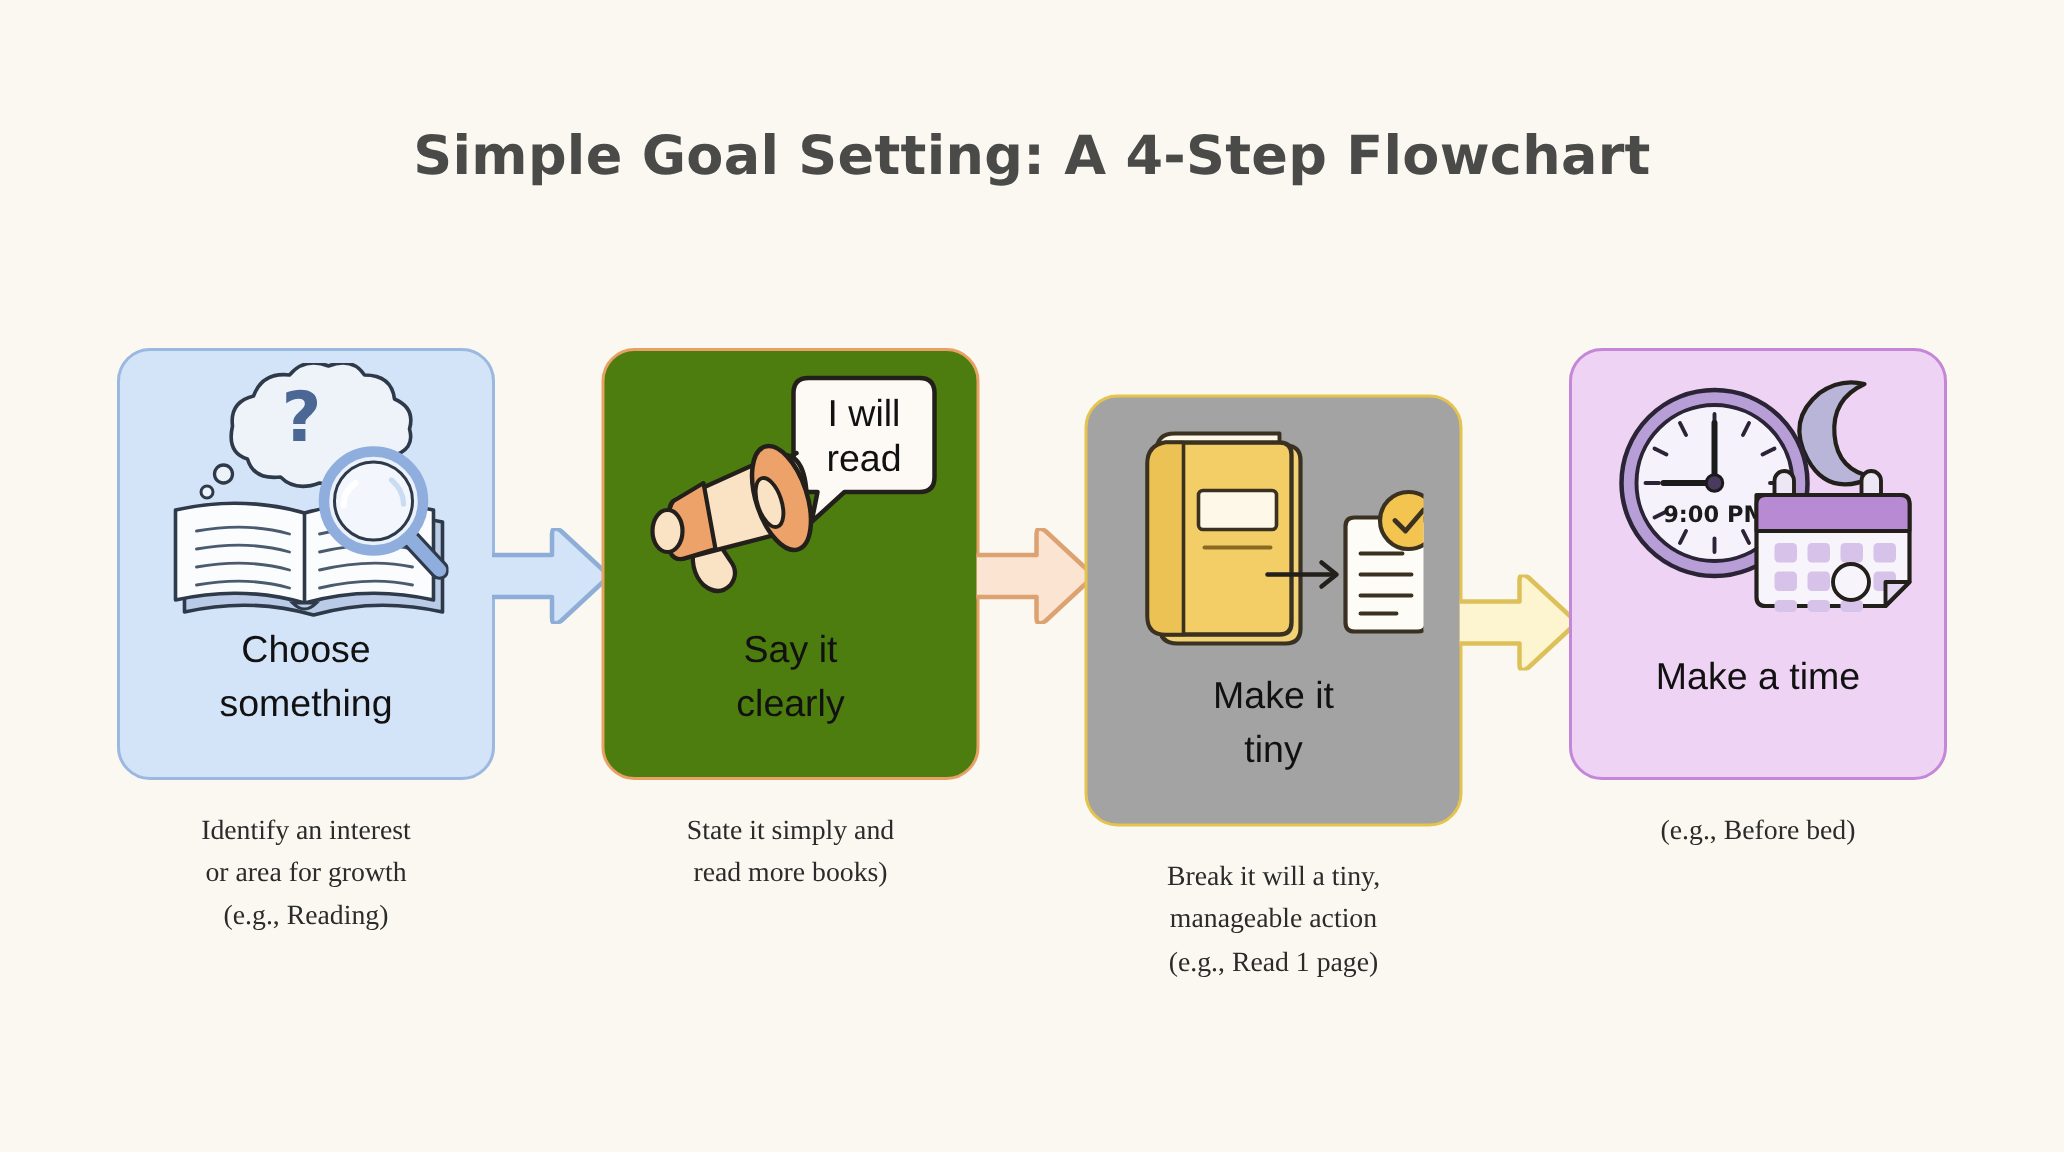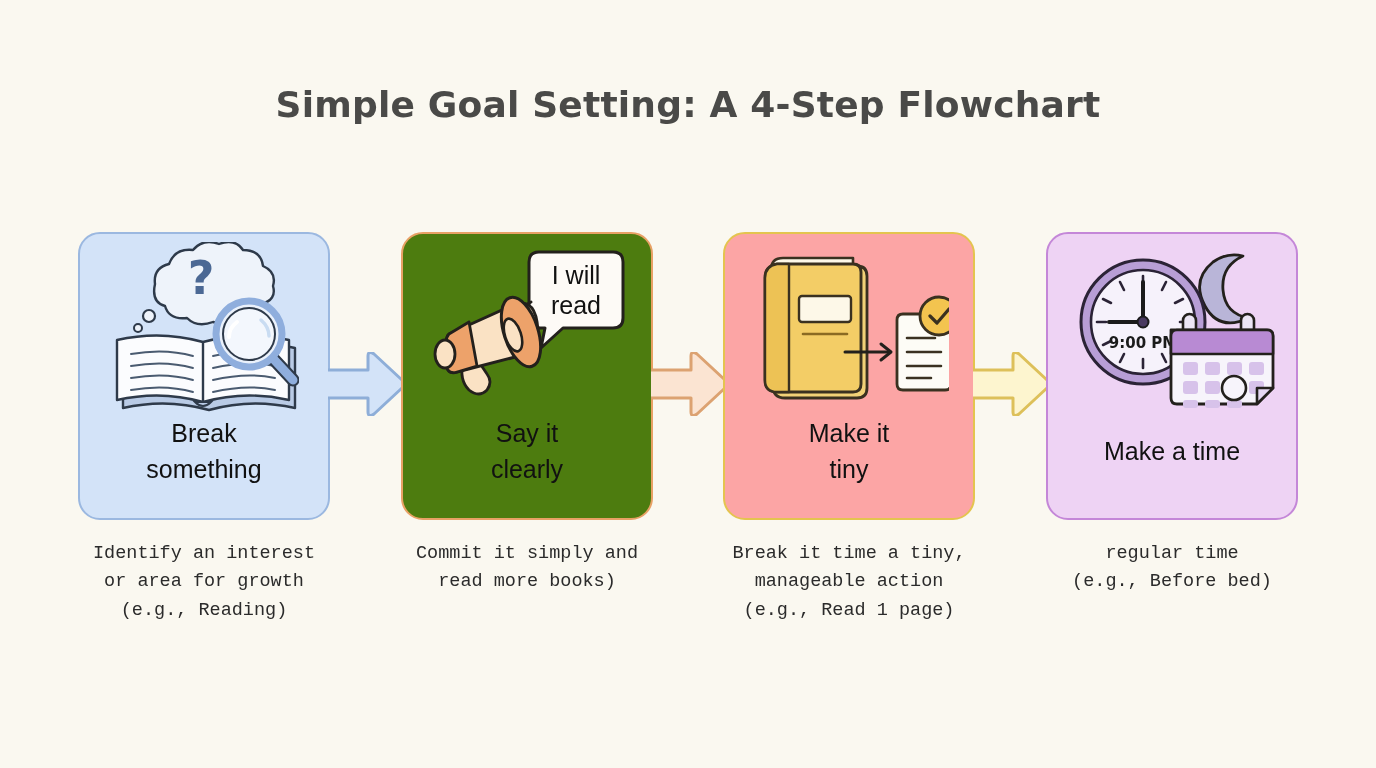--- a/index.html
+++ b/index.html
@@ -64,21 +64,21 @@
     border: 2px solid;
     display: flex;
     flex-direction: column;
     align-items: center;
     justify-content: flex-start;
     overflow: visible;
   }
 
   .card-1 { background: #d3e3f8; border-color: #9bb8e0; }
   .card-2 { background: #4d7c0f; border-color: #e8a165; }
-  .card-3 { background: #fca5a5; border-color: #e4c44f; }
+  .card-3 { background: #a3a3a3; border-color: #e4c44f; margin-top: 31px; }
   .card-4 { background: #eed3f4; border-color: #c487d8; }
 
   .icon-zone {
     width: 100%;
     height: 182px;
     display: flex;
     align-items: center;
     justify-content: center;
     padding-top: 6px;
   }
@@ -109,21 +109,21 @@
   .arrow svg { display: block; }
 
   
   .caption {
     margin-top: 20px;
     width: 252px;
     text-align: center;
     font-size: 18.5px;
     line-height: 1.53;
     color: #2b2b2b;
-    font-family: Liberation Mono, monospace;
+    font-family: Liberation Serif, serif;
   }
   .caption div { white-space: nowrap; }
 </style>
 </head>
 <body>
 
 <div class="page">
 
   <div class="title">Simple Goal Setting: A 4-Step Flowchart</div>
 
@@ -157,21 +157,21 @@
             <path d="M158 110 L184 138" stroke="#8faedd" stroke-width="9" stroke-linecap="round"></path>
 
             <circle cx="140" cy="92" r="33" fill="#eaf1fb" stroke="#2e3a4a" stroke-width="2.6"></circle>
             <circle cx="140" cy="92" r="33" fill="none" stroke="#8faedd" stroke-width="7"></circle>
             <circle cx="140" cy="92" r="26" fill="#f3f7fd" stroke="#2e3a4a" stroke-width="2"></circle>
             <path d="M128 80 q-8 6 -8 15" stroke="#ffffff" stroke-width="4" fill="none" stroke-linecap="round"></path>
             <path d="M152 78 q8 7 8 16" stroke="#c9dcf2" stroke-width="3.5" fill="none" stroke-linecap="round"></path>
           </svg>
         </div>
         <div class="card-label">
-          <span>Break</span><br>
+          <span>Choose</span><br>
           <span>something</span>
         </div>
 
         <div class="arrow">
           <svg width="78" height="64" viewBox="0 0 78 64">
             <path d="M0 18 L40 18 L40 4 q0 -6 6 -2 L74 28 q5 4 0 8 L46 62 q-6 4 -6 -2 L40 46 L0 46" fill="#d3e3f8" stroke="#8eaed8" stroke-width="3" stroke-linejoin="round" stroke-linecap="round"></path>
           </svg>
         </div>
       </div>
 
@@ -211,21 +211,21 @@
         </div>
 
         <div class="arrow">
           <svg width="78" height="64" viewBox="0 0 78 64">
             <path d="M0 18 L40 18 L40 4 q0 -6 6 -2 L74 28 q5 4 0 8 L46 62 q-6 4 -6 -2 L40 46 L0 46" fill="#fbe4d2" stroke="#dca271" stroke-width="3" stroke-linejoin="round" stroke-linecap="round"></path>
           </svg>
         </div>
       </div>
 
       <div class="caption">
-        <div>Commit it simply and</div>
+        <div>State it simply and</div>
         <div>read more books)</div>
       </div>
     </div>
 
     <div class="step step-3">
       <div class="card card-3">
         <div class="icon-zone">
           <svg width="200" height="172" viewBox="0 0 200 172">
 
             <path d="M16 30 q0 -12 12 -12 L100 18 q10 0 10 10 L110 140 q0 10 -10 10 L28 150 q-12 0 -12 -12 Z" fill="#f2d277" stroke="#3a3120" stroke-width="2.8" stroke-linejoin="round" transform="translate(8,6)"></path>
@@ -255,21 +255,21 @@
         </div>
 
         <div class="arrow">
           <svg width="78" height="64" viewBox="0 0 78 64">
             <path d="M0 18 L40 18 L40 4 q0 -6 6 -2 L74 28 q5 4 0 8 L46 62 q-6 4 -6 -2 L40 46 L0 46" fill="#fdf5cf" stroke="#ddc05a" stroke-width="3" stroke-linejoin="round" stroke-linecap="round"></path>
           </svg>
         </div>
       </div>
 
       <div class="caption">
-        <div>Break it time a tiny,</div>
+        <div>Break it will a tiny,</div>
         <div>manageable action</div>
         <div>(e.g., Read 1 page)</div>
       </div>
     </div>
 
     <div class="step step-4">
       <div class="card card-4">
         <div class="icon-zone">
           <svg width="210" height="172" viewBox="0 0 210 172">
 
@@ -322,19 +322,18 @@
 
             <path d="M190 162 L206 146 L190 146 Z" fill="#e5d7f2" stroke="#23201c" stroke-width="2.6" stroke-linejoin="round"></path>
           </svg>
         </div>
         <div class="card-label">
           <span>Make a time</span>
         </div>
       </div>
 
       <div class="caption">
-        <div>regular time</div>
         <div>(e.g., Before bed)</div>
       </div>
     </div>
 
   </div>
 </div>
 
 </body></html>

